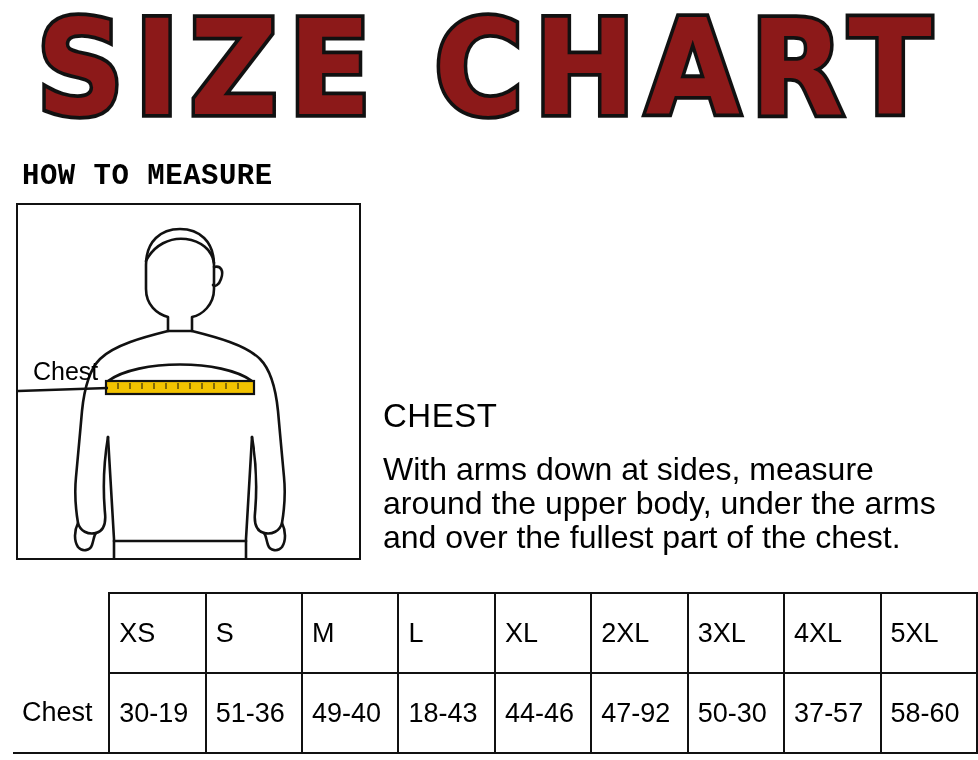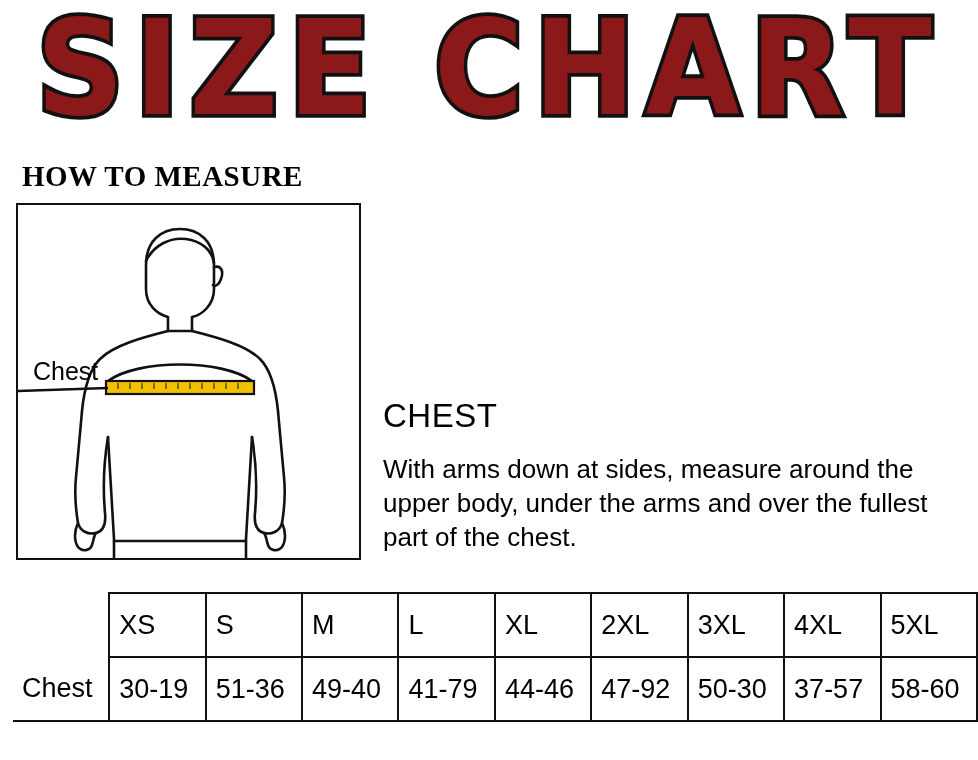--- a/index.html
+++ b/index.html
@@ -41,21 +41,21 @@
     white-space: nowrap;
     transform: scaleY(1.08);
     transform-origin: top center;
   }
 
   
   .how-to {
     position: absolute;
     left: 22px;
     top: 160px;
-    font-family: Liberation Serif, serif;
+    font-family: Liberation Mono, monospace;
     font-weight: bold;
     font-size: 29px;
     letter-spacing: 0.5px;
   }
 
   
   .figure-box {
     position: absolute;
     left: 16px;
     top: 203px;
@@ -84,37 +84,37 @@
     font-family: "Liberation Sans", sans-serif;
     font-size: 33px;
     letter-spacing: 0.5px;
   }
   .desc-body {
     position: absolute;
     left: 383px;
     top: 452px;
     width: 575px;
     font-family: "Liberation Sans", sans-serif;
-    font-size: 26px;
+    font-size: 32px;
     line-height: 34px;
   }
 
   
   .size-table {
     position: absolute;
     left: 13px;
     top: 592px;
     border-collapse: collapse;
     font-family: "Liberation Sans", sans-serif;
   }
   .size-table td {
     border: 2px solid #111111;
     height: 62px;
     font-size: 27px;
-    padding: 0 9px;
+    padding: 8px 9px;
     text-align: left;
     vertical-align: middle;
     white-space: nowrap;
   }
   .size-table td.rowhead {
     border-left: none;
     border-top: none;
     width: 86px;
   }
   .size-table td.corner {
@@ -202,21 +202,21 @@
     <td class="sizecell">2XL</td>
     <td class="sizecell">3XL</td>
     <td class="sizecell">4XL</td>
     <td class="sizecell">5XL</td>
   </tr>
   <tr>
     <td class="rowhead">Chest</td>
     <td class="sizecell">30-19</td>
     <td class="sizecell">51-36</td>
     <td class="sizecell">49-40</td>
-    <td class="sizecell">41-79</td>
+    <td class="sizecell">18-43</td>
     <td class="sizecell">44-46</td>
     <td class="sizecell">47-92</td>
     <td class="sizecell">50-30</td>
     <td class="sizecell">37-57</td>
     <td class="sizecell">58-60</td>
   </tr>
 </tbody>
   </table>
 
 </body></html>

